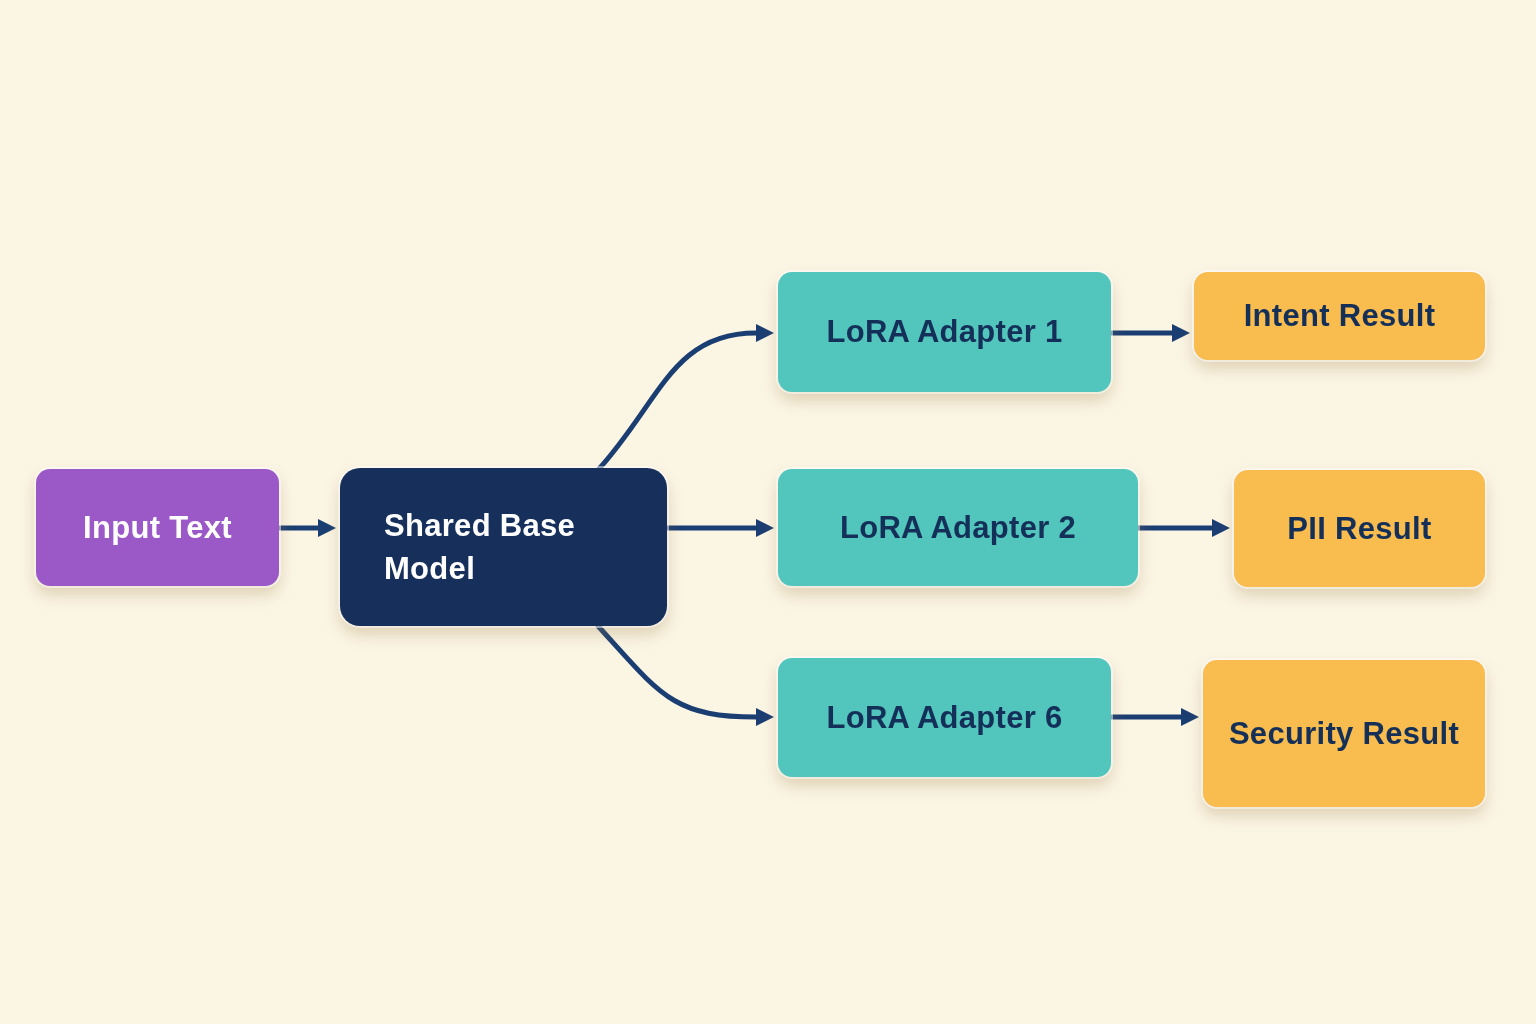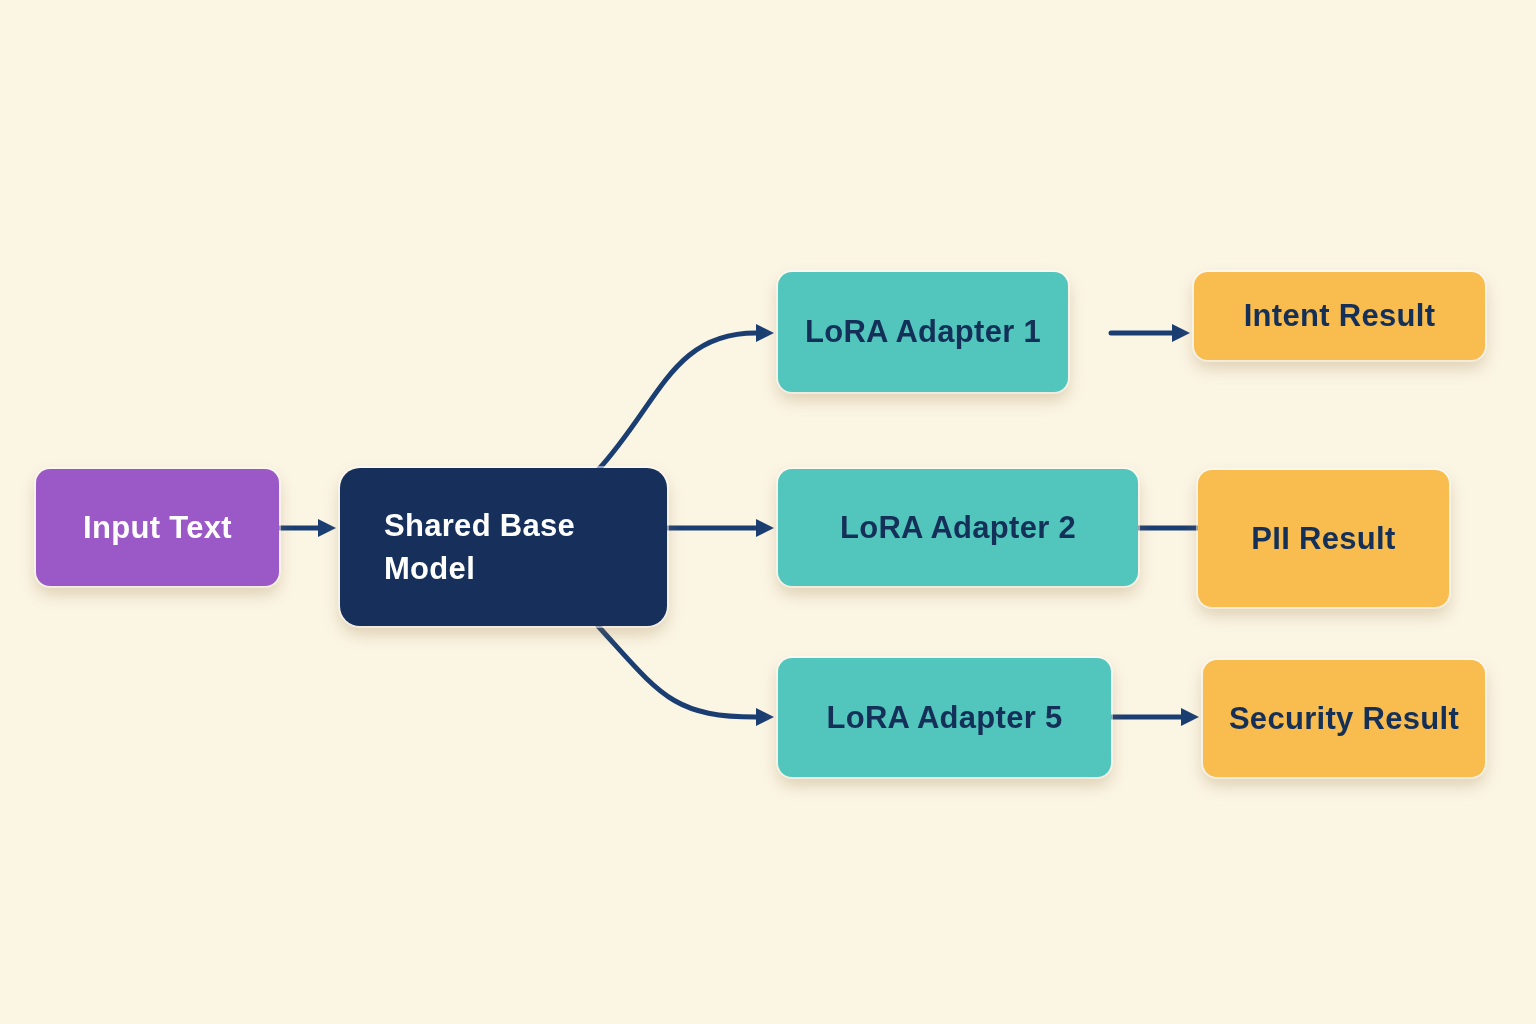--- a/index.html
+++ b/index.html
@@ -35,26 +35,26 @@
     font-weight: 700;
     letter-spacing: 0.3px;
     text-align: center;
     line-height: 1.4;
     box-shadow: 0 0 0 2px rgba(255,255,255,0.5), 0 8px 16px rgba(158,128,76,0.32);
   }
   .node-input    { left: 36px;   top: 469px; width: 243px; height: 117px; }
   .node-base     { left: 340px;  top: 468px; width: 327px; height: 158px;
                    border-radius: 20px; justify-content: flex-start;
                    padding: 0 30px 0 44px; text-align: left; }
-  .node-lora1    { left: 778px;  top: 272px; width: 290px; height: 120px; }
+  .node-lora1    { left: 778px;  top: 272px; width: 333px; height: 120px; }
   .node-lora2    { left: 778px;  top: 469px; width: 360px; height: 117px; }
   .node-lora3    { left: 778px;  top: 658px; width: 333px; height: 119px; }
   .node-intent   { left: 1194px; top: 272px; width: 291px; height: 88px; }
-  .node-pii      { left: 1198px; top: 470px; width: 251px; height: 137px; text-align: right; }
-  .node-security { left: 1203px; top: 660px; width: 282px; height: 117px; }
+  .node-pii      { left: 1234px; top: 470px; width: 251px; height: 117px; text-align: right; }
+  .node-security { left: 1203px; top: 660px; width: 282px; height: 147px; }
   .edge {
     fill: none;
     stroke-width: 5px;
     stroke-linecap: round;
   }
 </style>
 </head>
 <body>
 
 <div class="canvas" style="background-color: rgb(251, 245, 228);">
@@ -84,21 +84,21 @@
 
   <div class="node node-lora1" style="background-color: rgb(82, 198, 188); color: rgb(20, 48, 89);">
     <span>LoRA Adapter 1</span>
   </div>
 
   <div class="node node-lora2" style="background-color: rgb(82, 198, 188); color: rgb(20, 48, 89);">
     <span>LoRA Adapter 2</span>
   </div>
 
   <div class="node node-lora3" style="background-color: rgb(82, 198, 188); color: rgb(20, 48, 89);">
-    <span>LoRA Adapter 5</span>
+    <span>LoRA Adapter 6</span>
   </div>
 
   <div class="node node-intent" style="background-color: rgb(249, 188, 78); color: rgb(20, 48, 89);">
     <span>Intent Result</span>
   </div>
 
   <div class="node node-pii" style="background-color: rgb(249, 188, 78); color: rgb(20, 48, 89);">
     <span>PII Result</span>
   </div>
 

